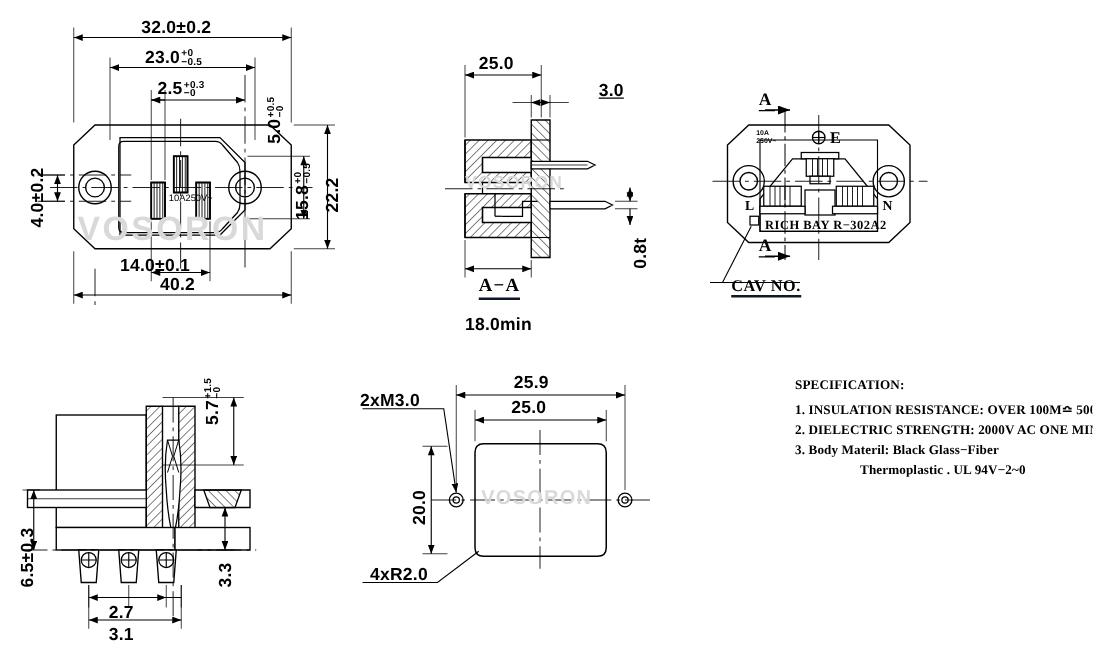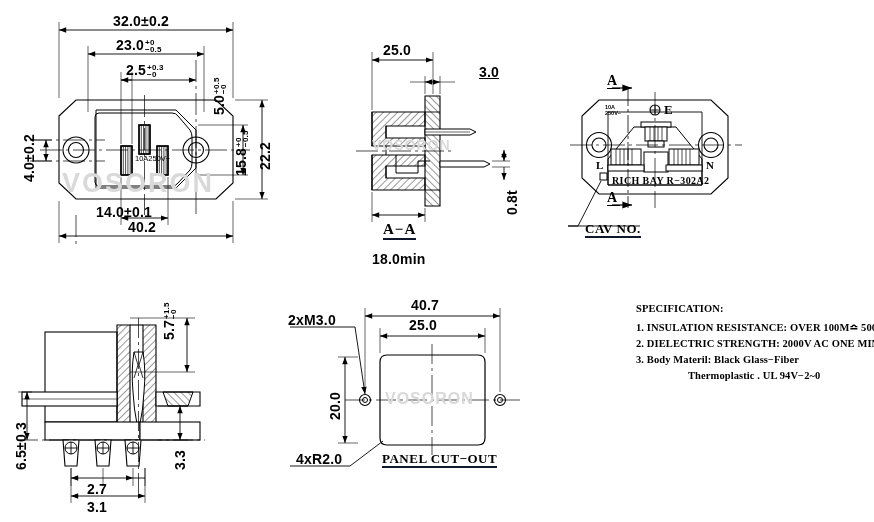--- a/index.html
+++ b/index.html
@@ -358,26 +358,25 @@
   <span>5.7</span><span class="tol">
     <span style="display:block">+1.5</span>
     <span style="display:block">−0</span>
   </span>
 </div>
 <div class="lbl dim vert" style="left:14px;top:470px;transform:rotate(-90deg);">6.5±0.3</div>
 <div class="lbl dim" style="left:87px;top:482px;">2.7</div>
 <div class="lbl dim" style="left:87px;top:500px;">3.1</div>
 <div class="lbl dim vert" style="left:173px;top:470px;transform:rotate(-90deg);">3.3</div>
 
-<div class="lbl dim" style="left:411px;top:298px;">40.7</div>
+<div class="lbl dim" style="left:411px;top:298px;">25.9</div>
 <div class="lbl dim" style="left:409px;top:318px;">25.0</div>
 <div class="lbl dim vert" style="left:328px;top:420px;transform:rotate(-90deg);">20.0</div>
 <div class="lbl dim" style="left:288px;top:313px;">2xM3.0</div>
 <div class="lbl dim" style="left:296px;top:452px;">4xR2.0</div>
-<div class="lbl ttl u" style="left:382px;top:452px;font-size:13px;letter-spacing:.5px;">PANEL CUT−OUT</div>
 
 <div style="position:absolute;left:636px;top:303px;">
   <div class="spec" style="margin-bottom:7px;">SPECIFICATION:</div>
   <div class="spec" style="margin-bottom:5px;">1. INSULATION RESISTANCE: OVER 100M≏ 500V DC.</div>
   <div class="spec" style="margin-bottom:5px;">2. DIELECTRIC STRENGTH: 2000V AC ONE MINUTE.</div>
   <div class="spec" style="margin-bottom:5px;">3. Body Materil: Black Glass−Fiber</div>
   <div class="spec" style="margin-left:52px;">Thermoplastic . UL 94V−2~0</div>
 </div>
 
 <div class="wm" style="left:62px;top:168px;font-size:27px;">VOSORON</div>

